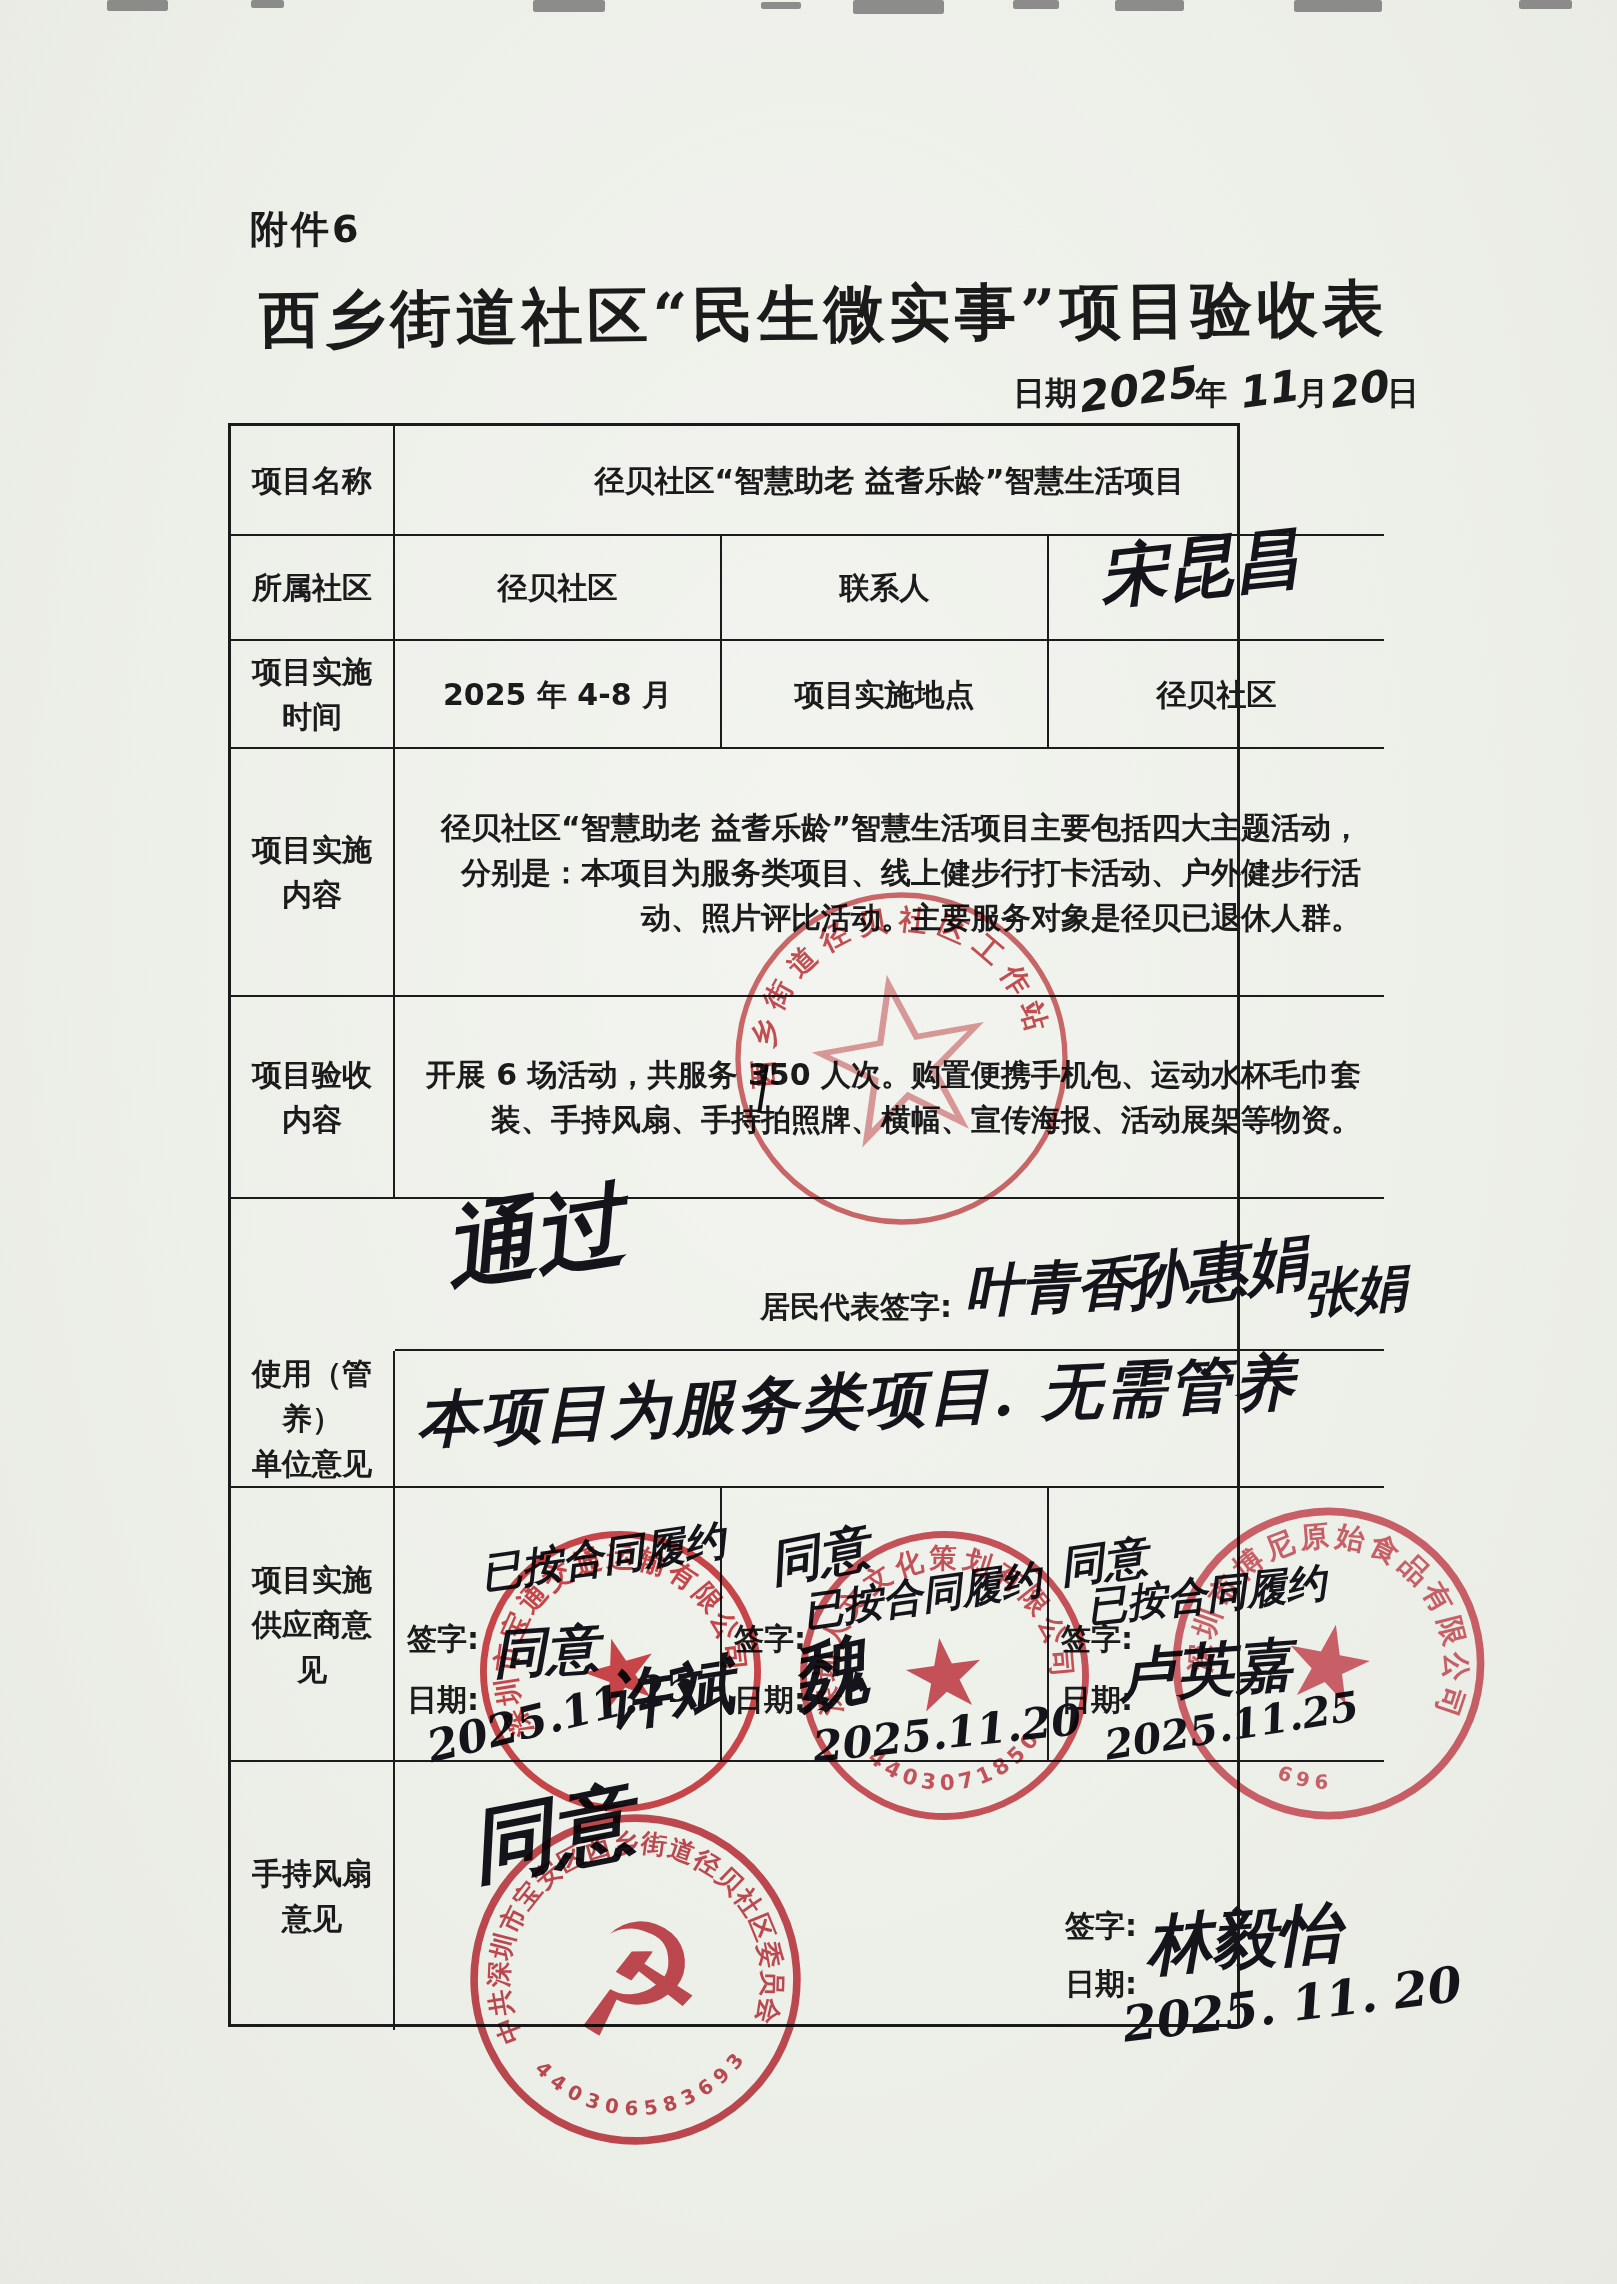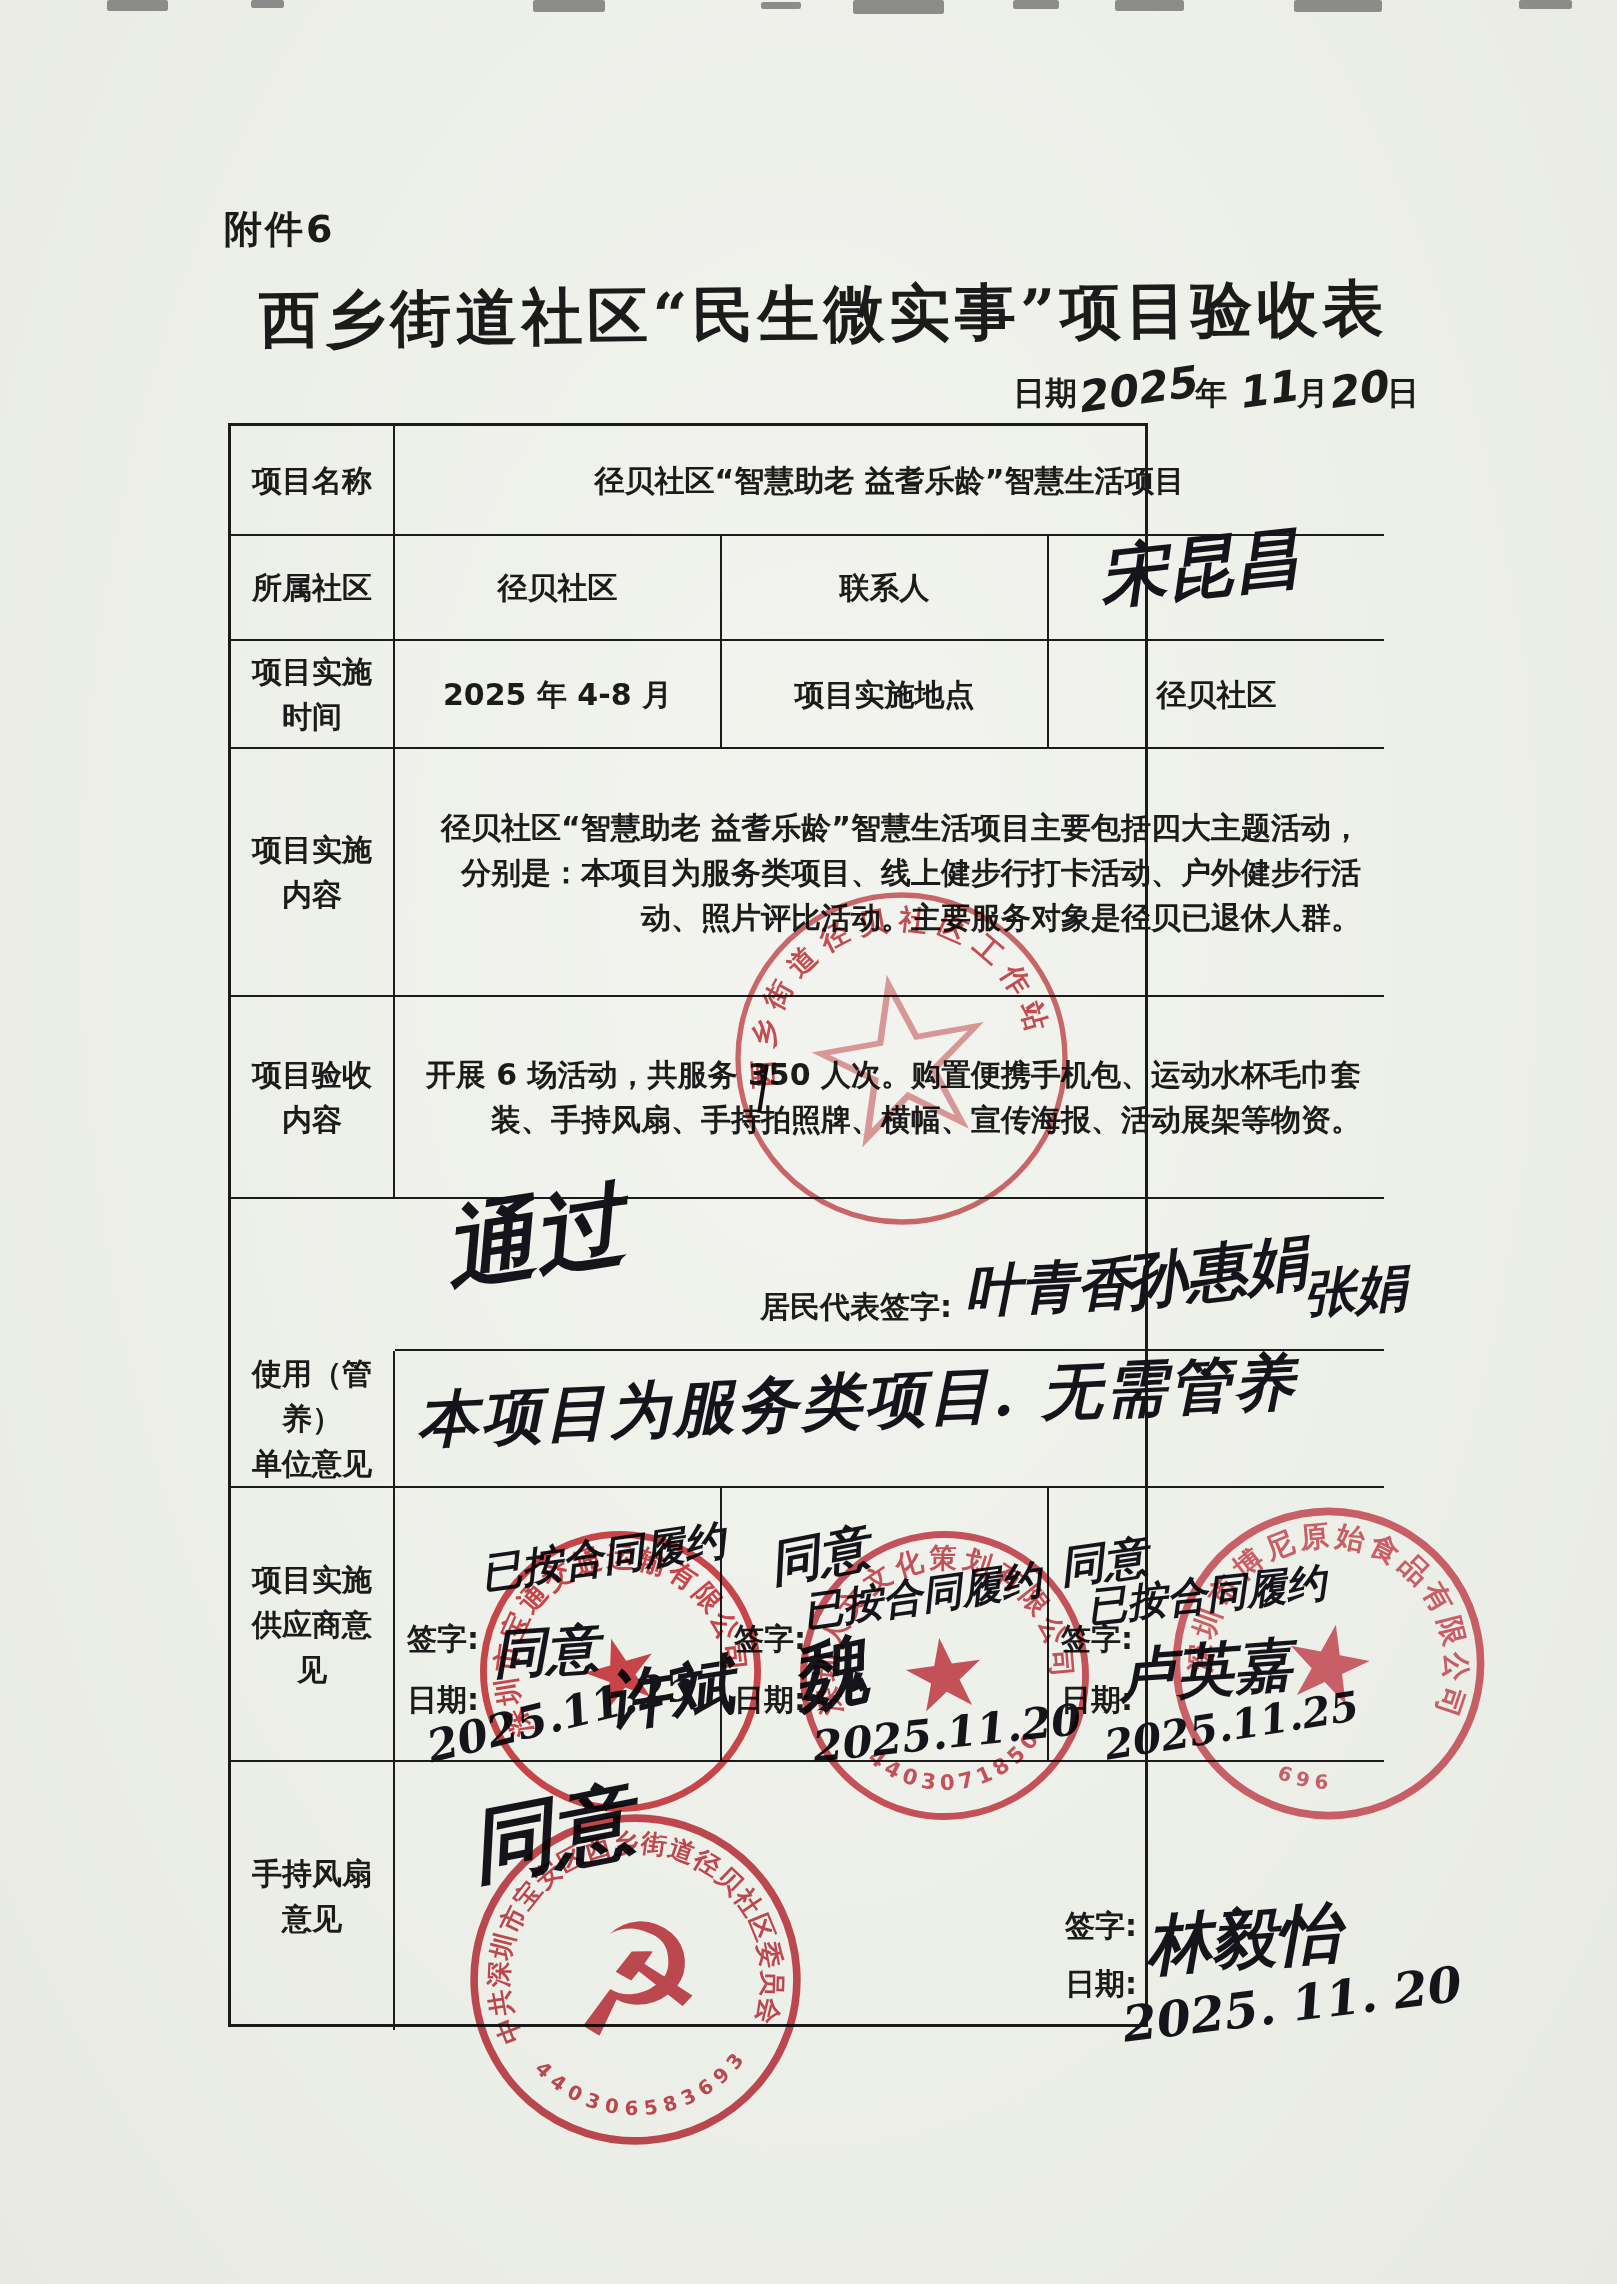--- a/index.html
+++ b/index.html
@@ -5,32 +5,32 @@
   html,body{margin:0;padding:0;background:#d8d8d4;}
   .page{
     position:relative;width:1617px;height:2284px;margin:0 auto;
     background:#eef0ea;
     background-image:radial-gradient(ellipse at 50% 40%, #f3f4ef 0%, #edefe9 55%, #e7e9e2 100%);
     overflow:hidden;
     font-family:"DejaVu Sans","Liberation Sans",sans-serif;
     color:#1b1b1b;
   }
   .smudge{position:absolute;background:#3c3c3c;opacity:.55;border-radius:2.3px;}
-  .attachment{position:absolute;left:224px;top:204px;font-size:38px;font-weight:600;letter-spacing:3px;}
+  .attachment{position:absolute;left:250px;top:204px;font-size:38px;font-weight:600;letter-spacing:3px;}
   .title{
     position:absolute;left:259px;top:274px;width:1119px;text-align:center;
     font-family:"DejaVu Serif","Liberation Serif",serif;
     font-size:61px;font-weight:900;letter-spacing:4.6px;transform:rotate(-0.6deg);
     white-space:nowrap;
   }
   .dateline{position:absolute;left:1013px;top:364px;font-size:32px;font-weight:600;white-space:nowrap;}
   .dateline .hwnum{font-size:43px;font-weight:600;display:inline-block;transform:rotate(-8deg) skewX(-12deg);margin:0 -3px 0 1.5px;}
   
   .sheet{
-    position:absolute;left:228px;top:423px;width:920px;height:1604px;
+    position:absolute;left:228px;top:423px;width:1012px;height:1604px;
     display:grid;
     grid-template-columns:164px 327px 327px 335px;
     grid-template-rows:110px 105px 108px 248px 202px 152px 137px 274px 268px;
     border:3px solid #1b1b1b;box-sizing:border-box;
   }
   .cell{
     border-right:2.3px solid #1b1b1b;border-bottom:2.3px solid #1b1b1b;
     display:flex;align-items:center;justify-content:center;
     font-size:30px;font-weight:600;line-height:1.5;text-align:center;
     position:relative;box-sizing:border-box;

